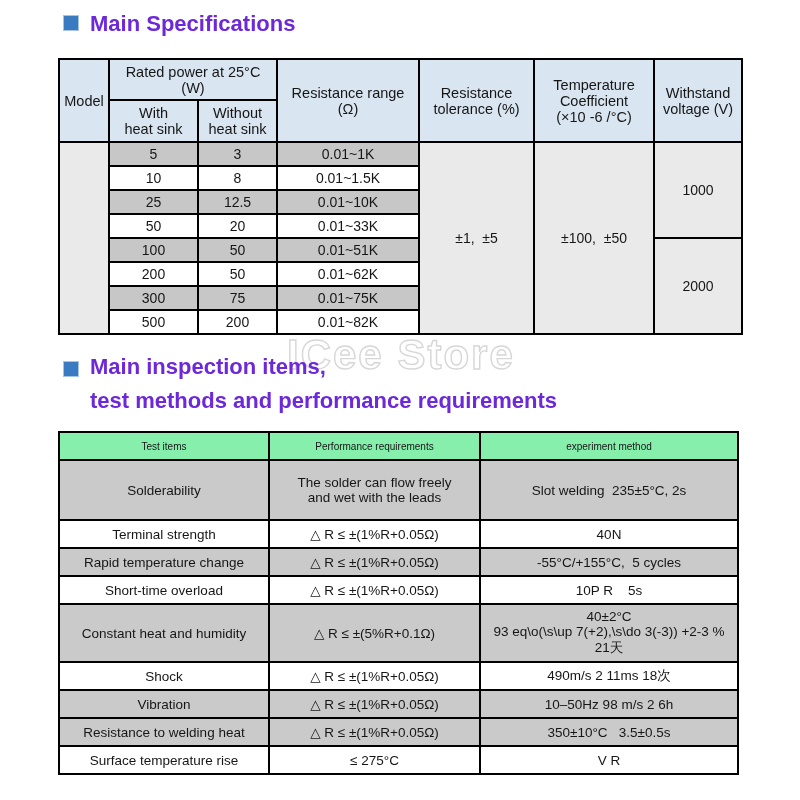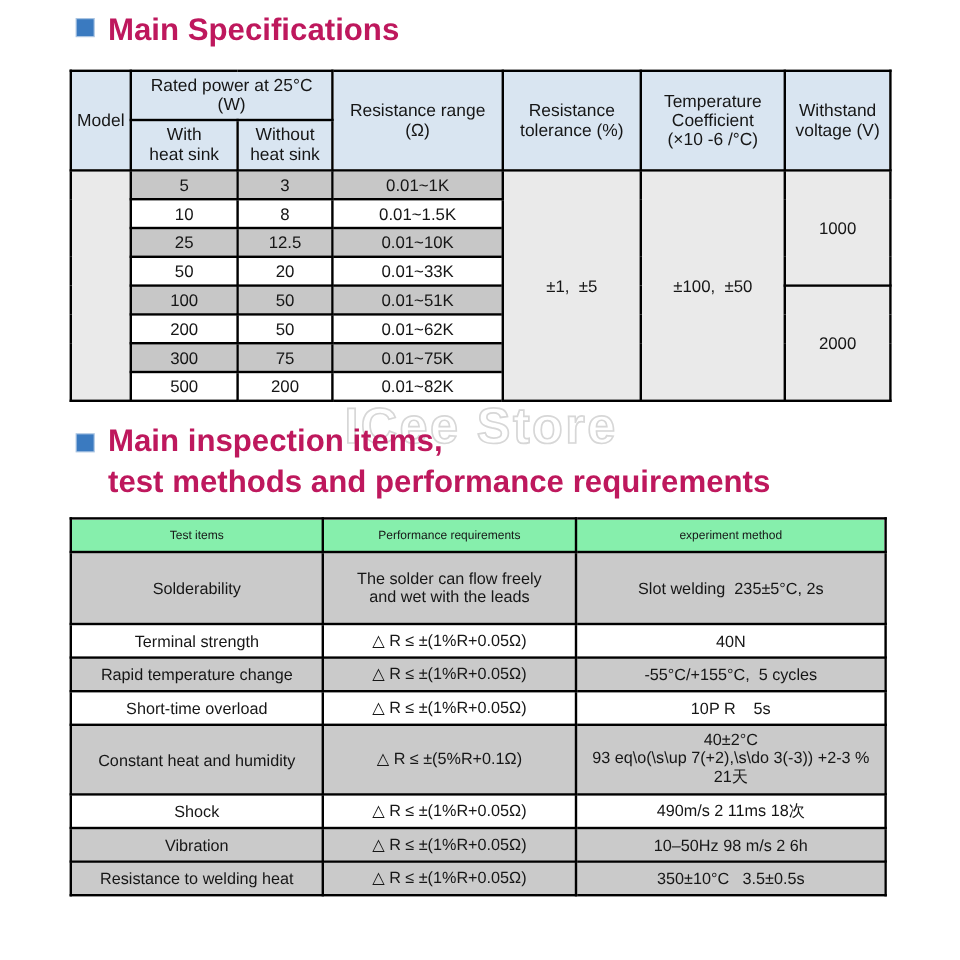--- a/index.html
+++ b/index.html
@@ -2,21 +2,21 @@
 <html><head>
 <meta charset="utf-8">
 <style>
   html,body{margin:0;padding:0;}
   body{
     width:800px;height:800px;position:relative;background:#ffffff;
     font-family:"Liberation Sans","DejaVu Sans",sans-serif;color:#161616;
     overflow:hidden;
   }
   .section-title{
-    position:absolute;left:90px;font-size:26px;font-weight:700;color:#be185d;
+    position:absolute;left:90px;font-size:22px;font-weight:700;color:#6d28d9;
     line-height:34px;letter-spacing:0px;z-index:2;
   }
   .bullet{
     position:absolute;width:14px;height:14px;background:#3a7ac0;z-index:2;
     box-shadow:0 0 0 1px #a9c4e2;
   }
   .watermark{
     position:absolute;left:287px;top:331px;z-index:1;
     font-size:42px;font-weight:700;color:transparent;
     -webkit-text-stroke:1.4px #d7d7d7;letter-spacing:2px;white-space:nowrap;
@@ -179,14 +179,19 @@
   <tr class="irow-gray" style="height:28px">
     <td>Vibration</td>
     <td>△ R ≤ ±(1%R+0.05Ω)</td>
     <td>10–50Hz 98 m/s 2 6h</td>
   </tr>
   <tr class="irow-gray" style="height:28px">
     <td>Resistance to welding heat</td>
     <td>△ R ≤ ±(1%R+0.05Ω)</td>
     <td>350±10°C   3.5±0.5s</td>
   </tr>
+  <tr class="irow-white" style="height:28px">
+    <td>Surface temperature rise</td>
+    <td>≤ 275°C</td>
+    <td>V R</td>
+  </tr>
 </tbody>
   </table>
 
 </body></html>

